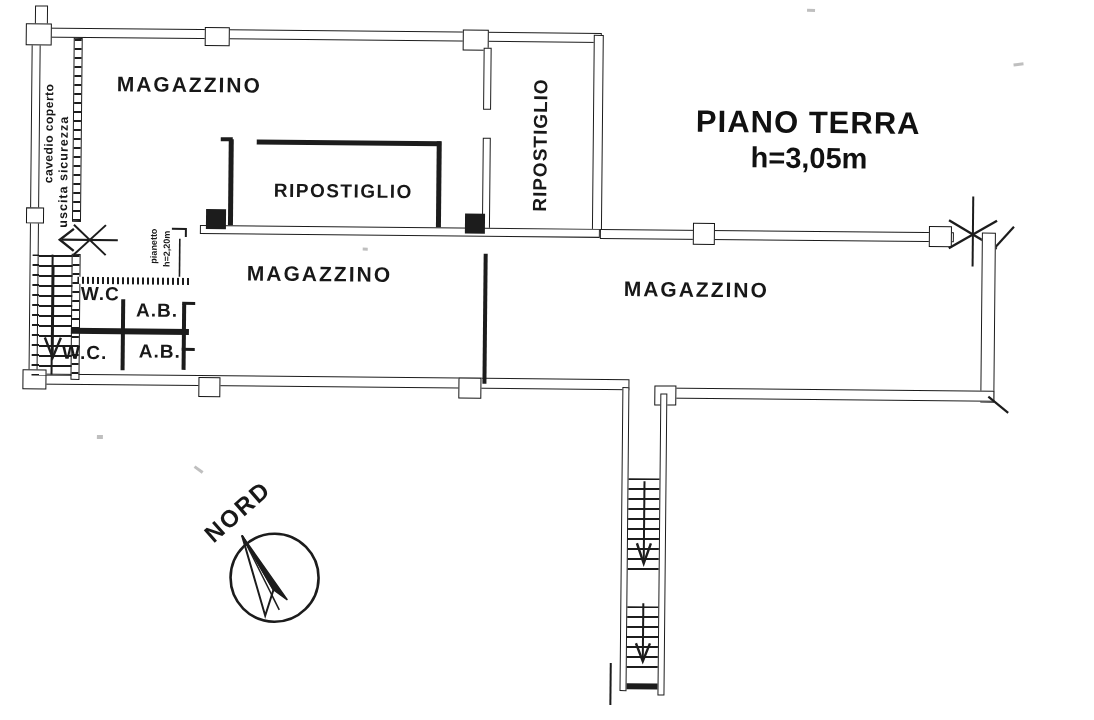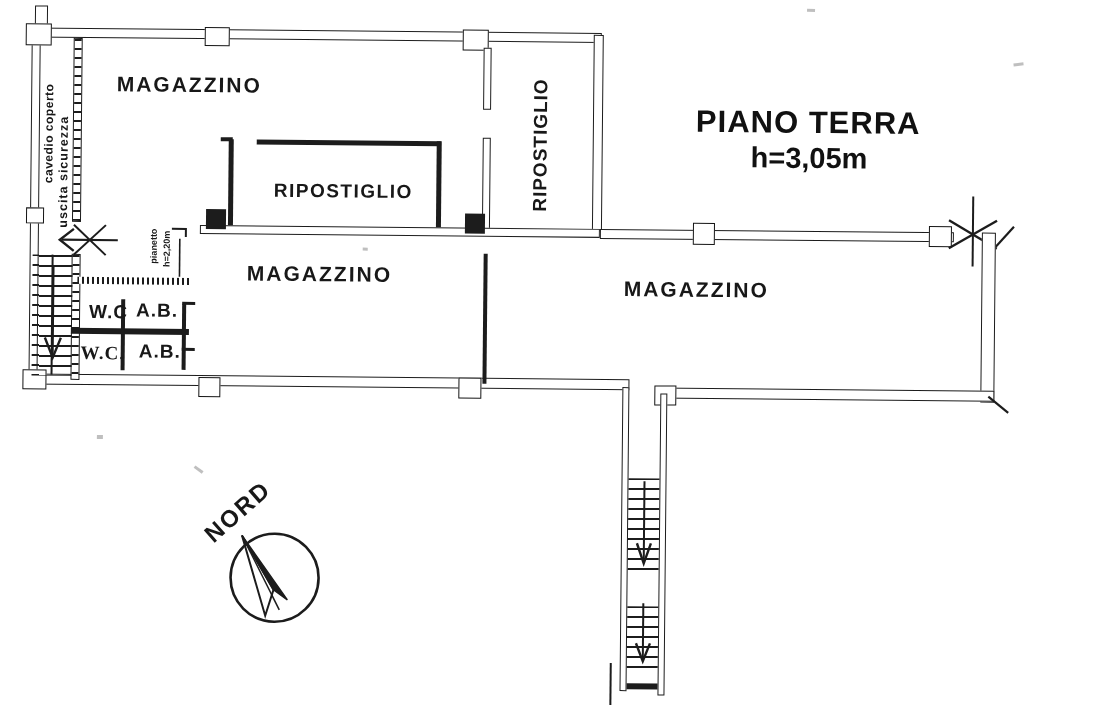--- a/index.html
+++ b/index.html
@@ -99,23 +99,23 @@
     <line x1="2" y1="4" x2="22" y2="20" stroke="#1c1c1c" stroke-width="2.2"></line>
   </svg>
   <div class="lbl room" style="left:697px;top:286px;">MAGAZZINO</div>
 
   <div class="wline hatch-h" style="left:78px;top:279px;width:112px;height:7px;"></div>
   <div class="wline" style="left:72px;top:330px;width:118px;height:6px;"></div>
   <div class="wline" style="left:122px;top:301px;width:4px;height:71px;"></div>
   <div class="wline" style="left:183px;top:305px;width:4px;height:66px;"></div>
   <div class="wline" style="left:183px;top:303px;width:13px;height:3px;"></div>
   <div class="wline" style="left:183px;top:349px;width:13px;height:3px;"></div>
-  <div class="lbl small-room" style="left:101px;top:314px;padding-left:17px;">W.C</div>
+  <div class="lbl small-room" style="left:101px;top:296px;">W.C</div>
   <div class="lbl small-room" style="left:158px;top:312px;">A.B.</div>
-  <div class="lbl small-room" style="left:104px;top:355px;font-family:Liberation Serif, serif;">W.C.</div>
+  <div class="lbl small-room" style="left:86px;top:355px;">W.C.</div>
   <div class="lbl small-room" style="left:161px;top:353px;">A.B.</div>
 
   <div class="vlbl tiny" style="left:149px;top:230px;">pianetto</div>
   <div class="vlbl tiny" style="left:162px;top:232px;">h=2,20m</div>
   <svg style="left:168px;top:222px;" width="26" height="62" viewBox="0 0 26 62">
     <polyline points="4,8 18,8 18,16" fill="none" stroke="#1c1c1c" stroke-width="2"></polyline>
     <line x1="12" y1="18" x2="12" y2="56" stroke="#1c1c1c" stroke-width="1.6"></line>
   </svg>
 
   <div class="wall" style="left:624px;top:384px;width:7px;height:304px;"></div>

